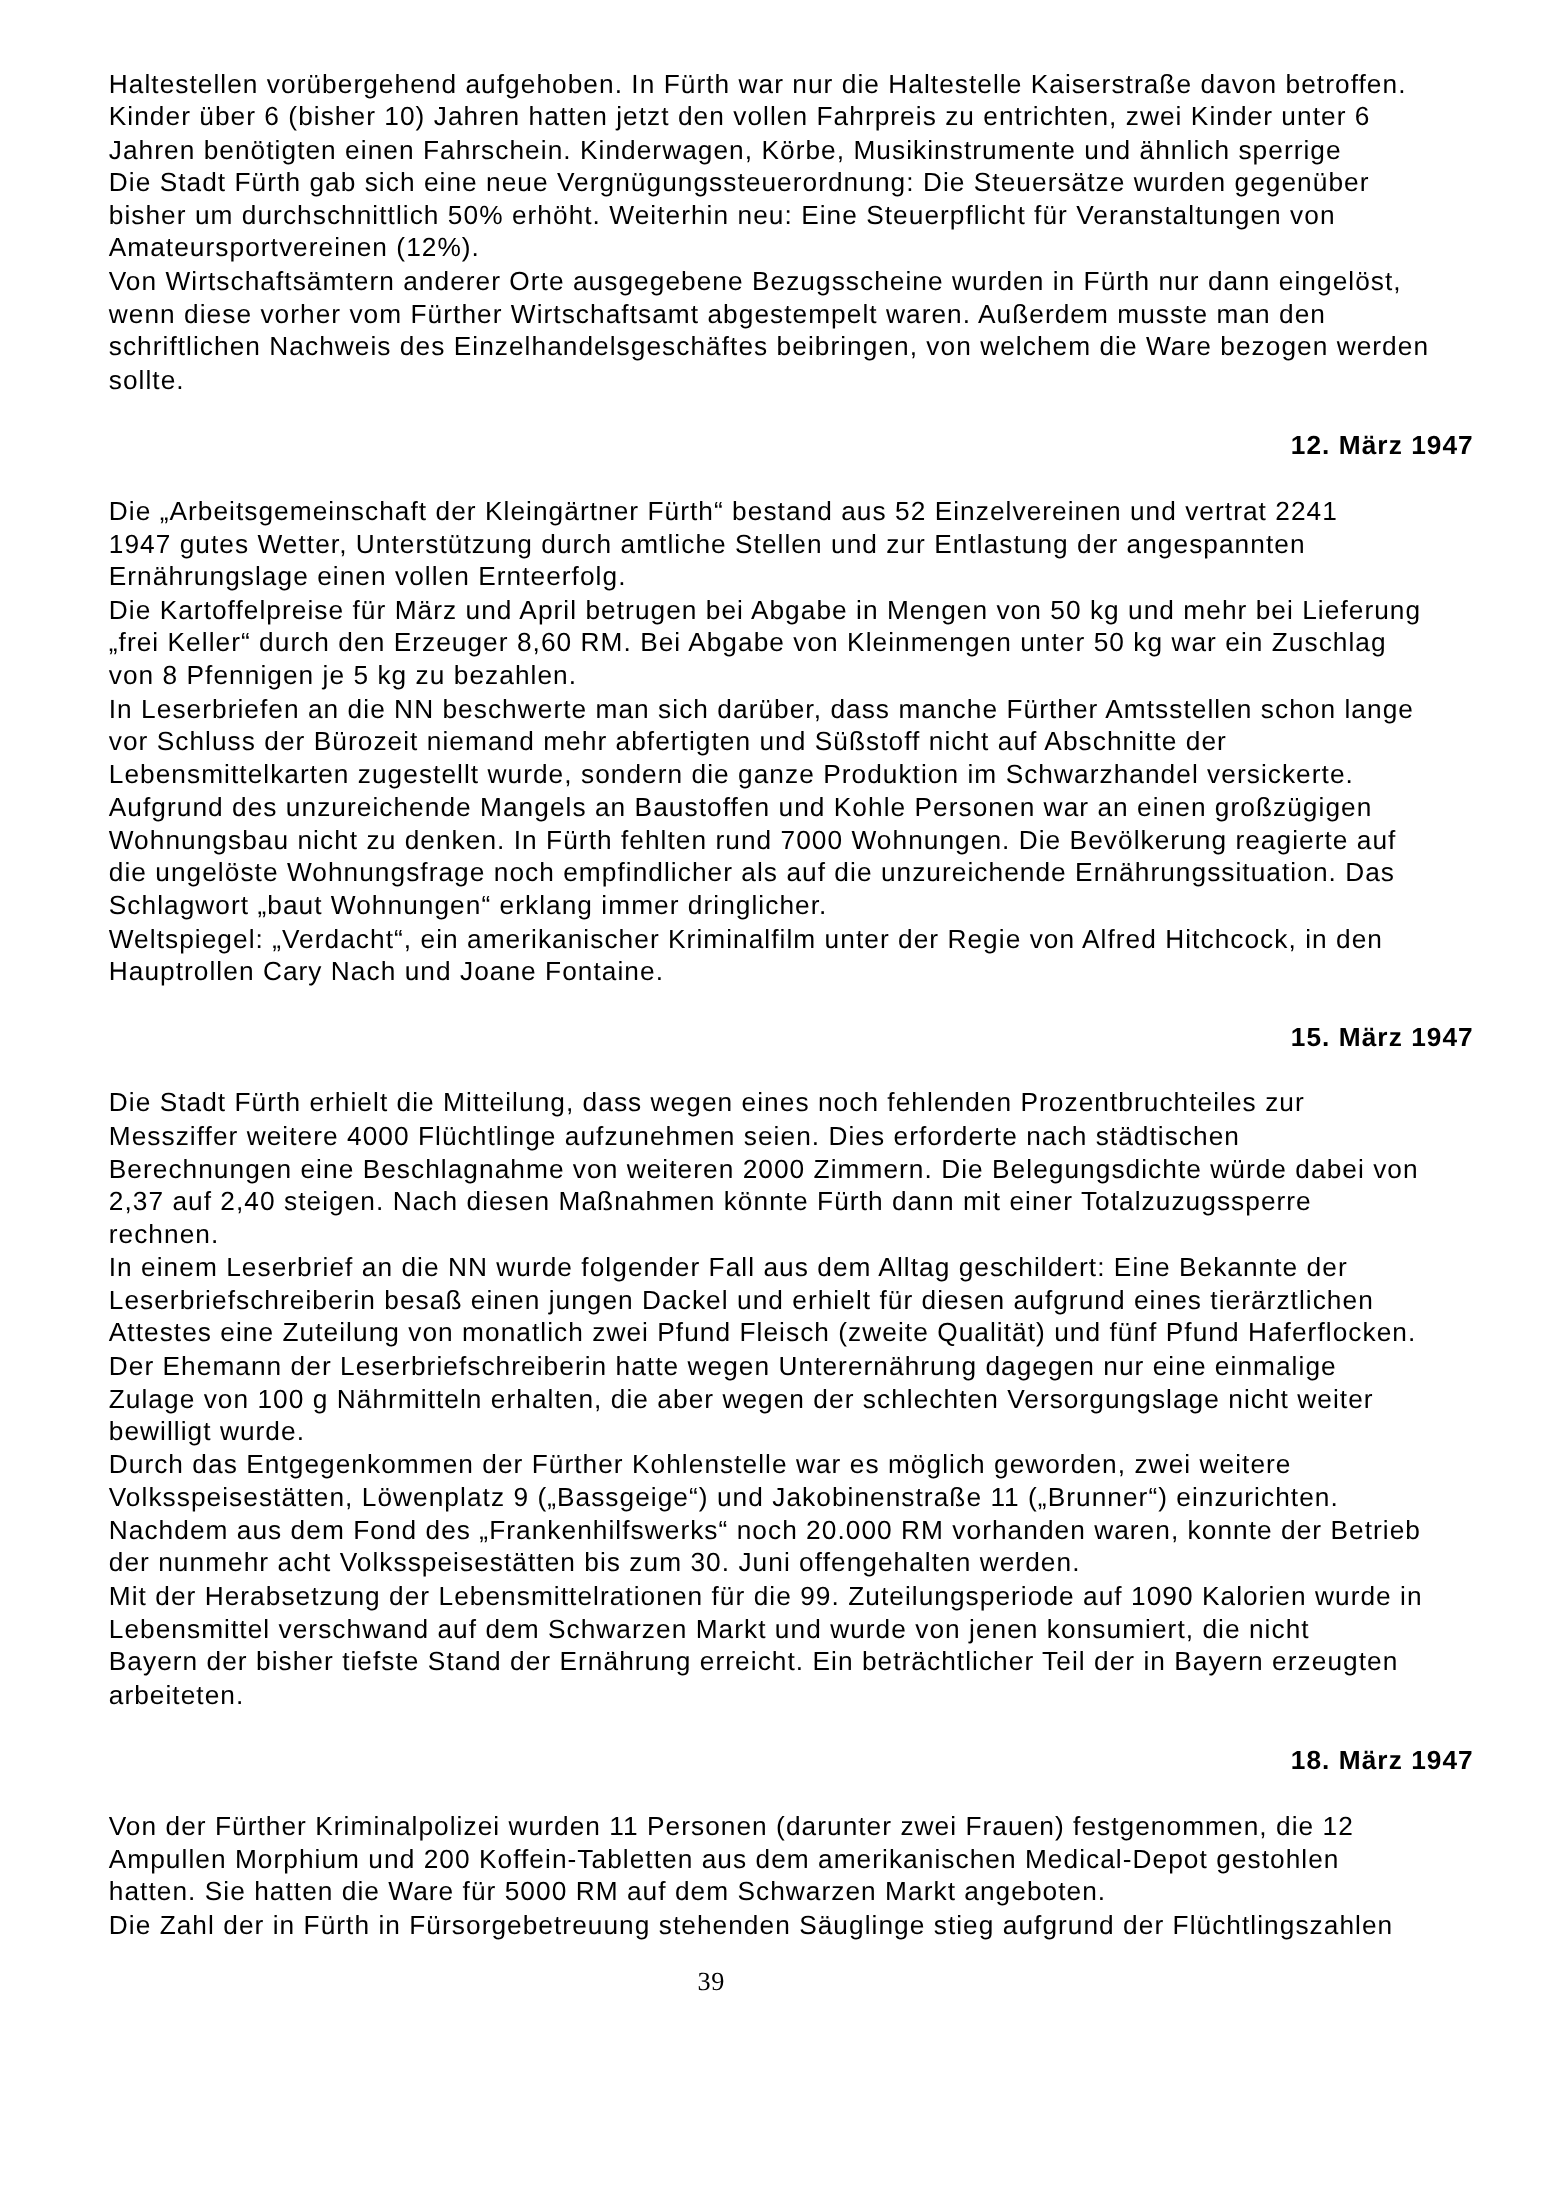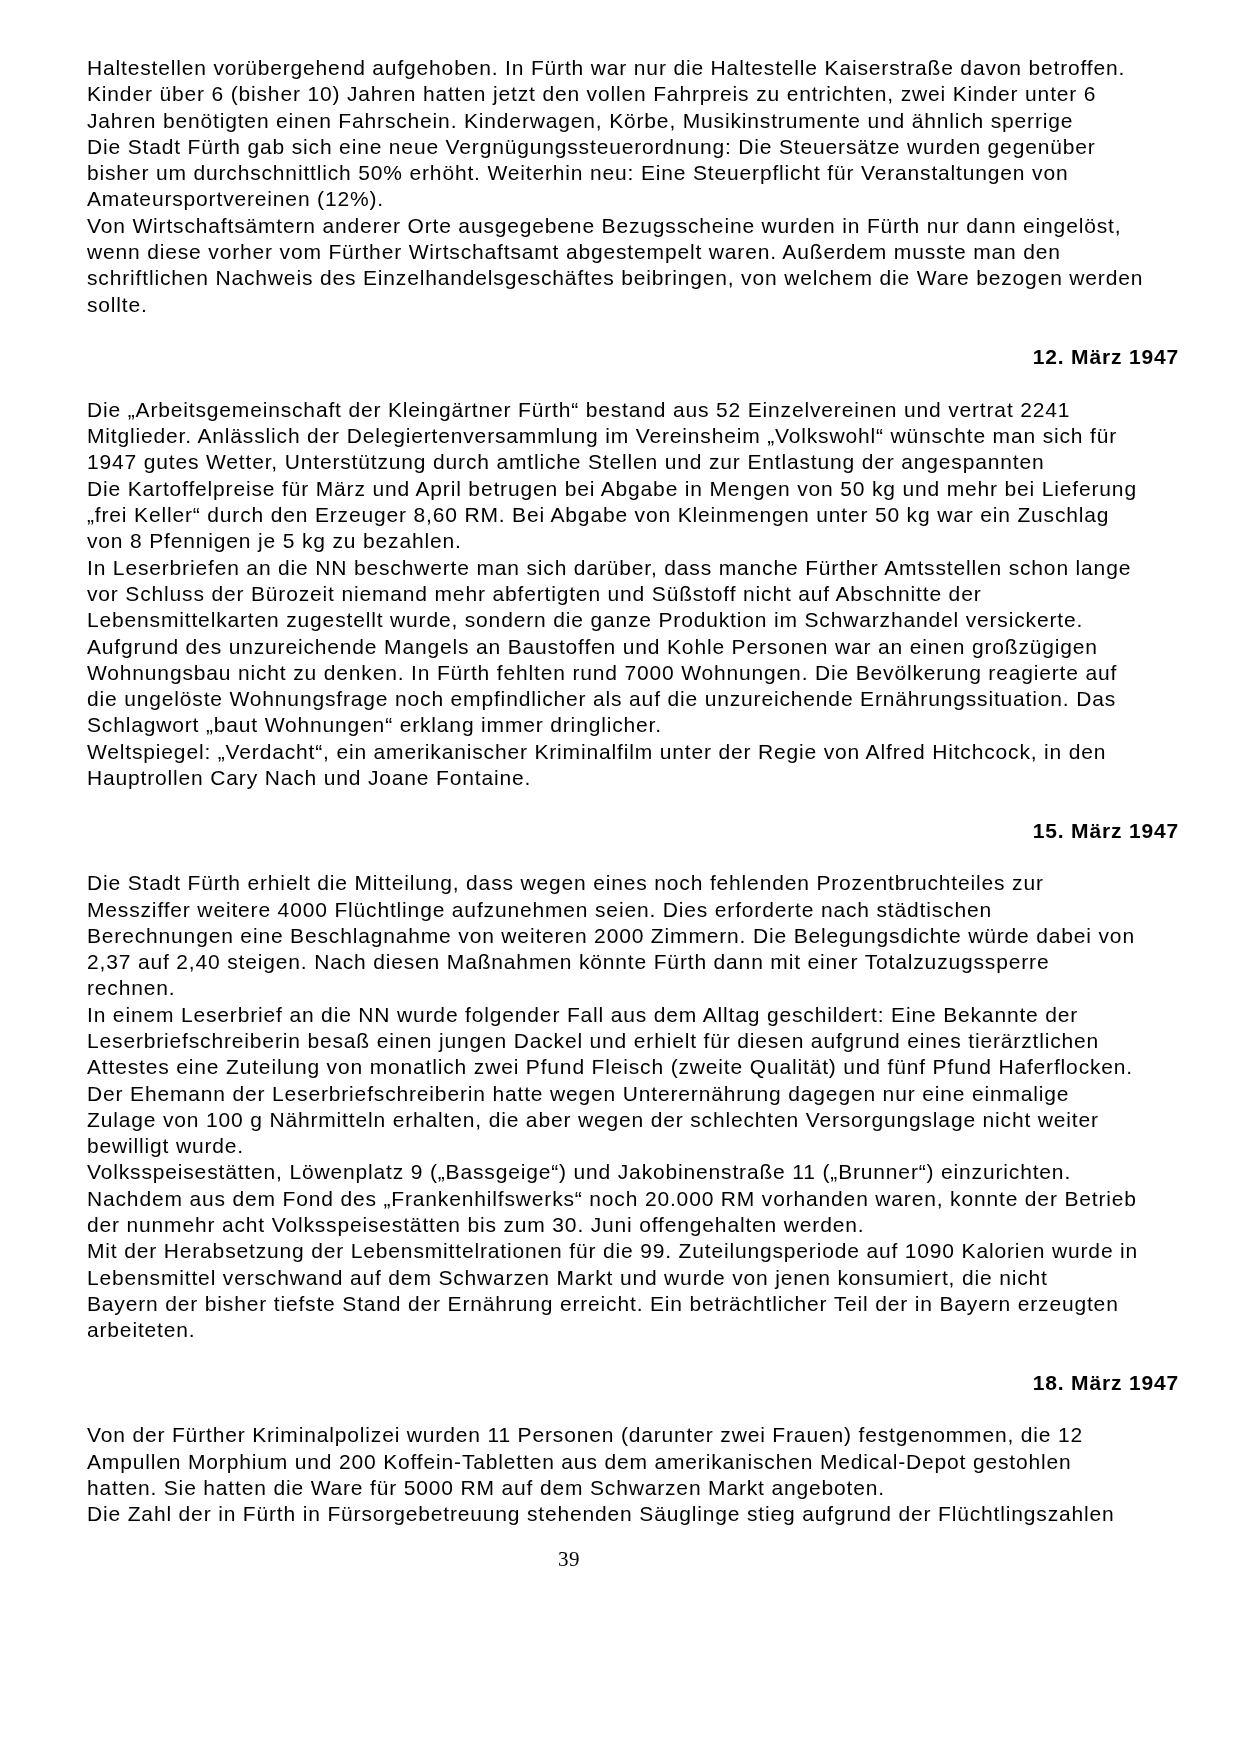--- a/index.html
+++ b/index.html
@@ -54,22 +54,22 @@
         <div class="line">bisher um durchschnittlich 50% erhöht. Weiterhin neu: Eine Steuerpflicht für Veranstaltungen von</div>
         <div class="line">Amateursportvereinen (12%).</div>
         <div class="line">Von Wirtschaftsämtern anderer Orte ausgegebene Bezugsscheine wurden in Fürth nur dann eingelöst,</div>
         <div class="line">wenn diese vorher vom Fürther Wirtschaftsamt abgestempelt waren. Außerdem musste man den</div>
         <div class="line">schriftlichen Nachweis des Einzelhandelsgeschäftes beibringen, von welchem die Ware bezogen werden</div>
         <div class="line">sollte.</div>
       </div>
       <div class="heading">12. März 1947</div>
       <div class="para">
         <div class="line">Die „Arbeitsgemeinschaft der Kleingärtner Fürth“ bestand aus 52 Einzelvereinen und vertrat 2241</div>
-        <div class="line">Mitglieder. Anlässlich der Delegiertenversammlung im Vereinsheim „Volkswohl“ wünschte man sich für</div>
         <div class="line">1947 gutes Wetter, Unterstützung durch amtliche Stellen und zur Entlastung der angespannten</div>
+        <div class="line">Ernährungslage einen vollen Ernteerfolg.</div>
         <div class="line">Die Kartoffelpreise für März und April betrugen bei Abgabe in Mengen von 50 kg und mehr bei Lieferung</div>
         <div class="line">„frei Keller“ durch den Erzeuger 8,60 RM. Bei Abgabe von Kleinmengen unter 50 kg war ein Zuschlag</div>
         <div class="line">von 8 Pfennigen je 5 kg zu bezahlen.</div>
         <div class="line">In Leserbriefen an die NN beschwerte man sich darüber, dass manche Fürther Amtsstellen schon lange</div>
         <div class="line">vor Schluss der Bürozeit niemand mehr abfertigten und Süßstoff nicht auf Abschnitte der</div>
         <div class="line">Lebensmittelkarten zugestellt wurde, sondern die ganze Produktion im Schwarzhandel versickerte.</div>
         <div class="line">Aufgrund des unzureichende Mangels an Baustoffen und Kohle Personen war an einen großzügigen</div>
         <div class="line">Wohnungsbau nicht zu denken. In Fürth fehlten rund 7000 Wohnungen. Die Bevölkerung reagierte auf</div>
         <div class="line">die ungelöste Wohnungsfrage noch empfindlicher als auf die unzureichende Ernährungssituation. Das</div>
         <div class="line">Schlagwort „baut Wohnungen“ erklang immer dringlicher.</div>
@@ -82,20 +82,21 @@
         <div class="line">Messziffer weitere 4000 Flüchtlinge aufzunehmen seien. Dies erforderte nach städtischen</div>
         <div class="line">Berechnungen eine Beschlagnahme von weiteren 2000 Zimmern. Die Belegungsdichte würde dabei von</div>
         <div class="line">2,37 auf 2,40 steigen. Nach diesen Maßnahmen könnte Fürth dann mit einer Totalzuzugssperre</div>
         <div class="line">rechnen.</div>
         <div class="line">In einem Leserbrief an die NN wurde folgender Fall aus dem Alltag geschildert: Eine Bekannte der</div>
         <div class="line">Leserbriefschreiberin besaß einen jungen Dackel und erhielt für diesen aufgrund eines tierärztlichen</div>
         <div class="line">Attestes eine Zuteilung von monatlich zwei Pfund Fleisch (zweite Qualität) und fünf Pfund Haferflocken.</div>
         <div class="line">Der Ehemann der Leserbriefschreiberin hatte wegen Unterernährung dagegen nur eine einmalige</div>
         <div class="line">Zulage von 100 g Nährmitteln erhalten, die aber wegen der schlechten Versorgungslage nicht weiter</div>
         <div class="line">bewilligt wurde.</div>
+        <div class="line">Durch das Entgegenkommen der Fürther Kohlenstelle war es möglich geworden, zwei weitere</div>
         <div class="line">Volksspeisestätten, Löwenplatz 9 („Bassgeige“) und Jakobinenstraße 11 („Brunner“) einzurichten.</div>
         <div class="line">Nachdem aus dem Fond des „Frankenhilfswerks“ noch 20.000 RM vorhanden waren, konnte der Betrieb</div>
         <div class="line">der nunmehr acht Volksspeisestätten bis zum 30. Juni offengehalten werden.</div>
         <div class="line">Mit der Herabsetzung der Lebensmittelrationen für die 99. Zuteilungsperiode auf 1090 Kalorien wurde in</div>
         <div class="line">Lebensmittel verschwand auf dem Schwarzen Markt und wurde von jenen konsumiert, die nicht</div>
         <div class="line">Bayern der bisher tiefste Stand der Ernährung erreicht. Ein beträchtlicher Teil der in Bayern erzeugten</div>
         <div class="line">arbeiteten.</div>
       </div>
       <div class="heading">18. März 1947</div>
       <div class="para">

